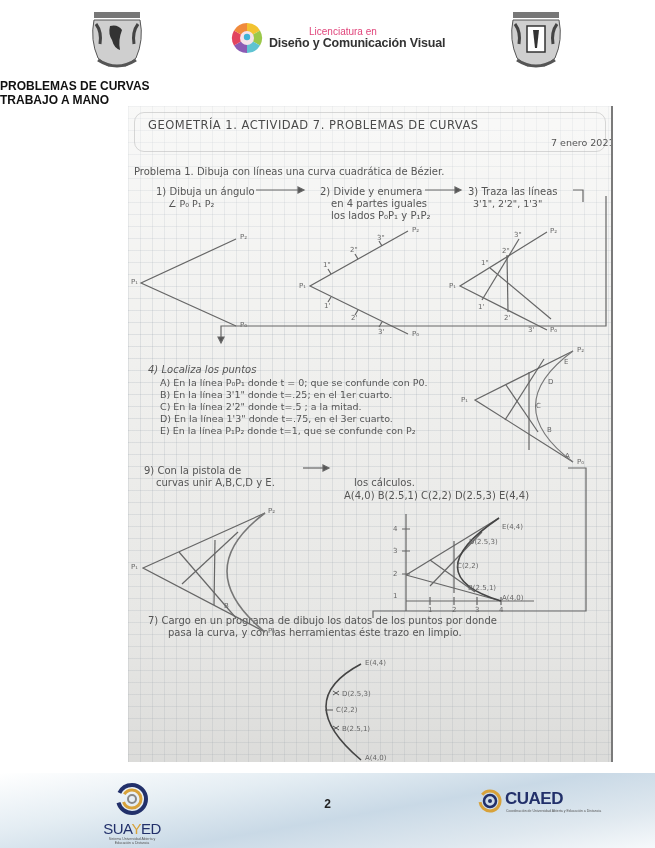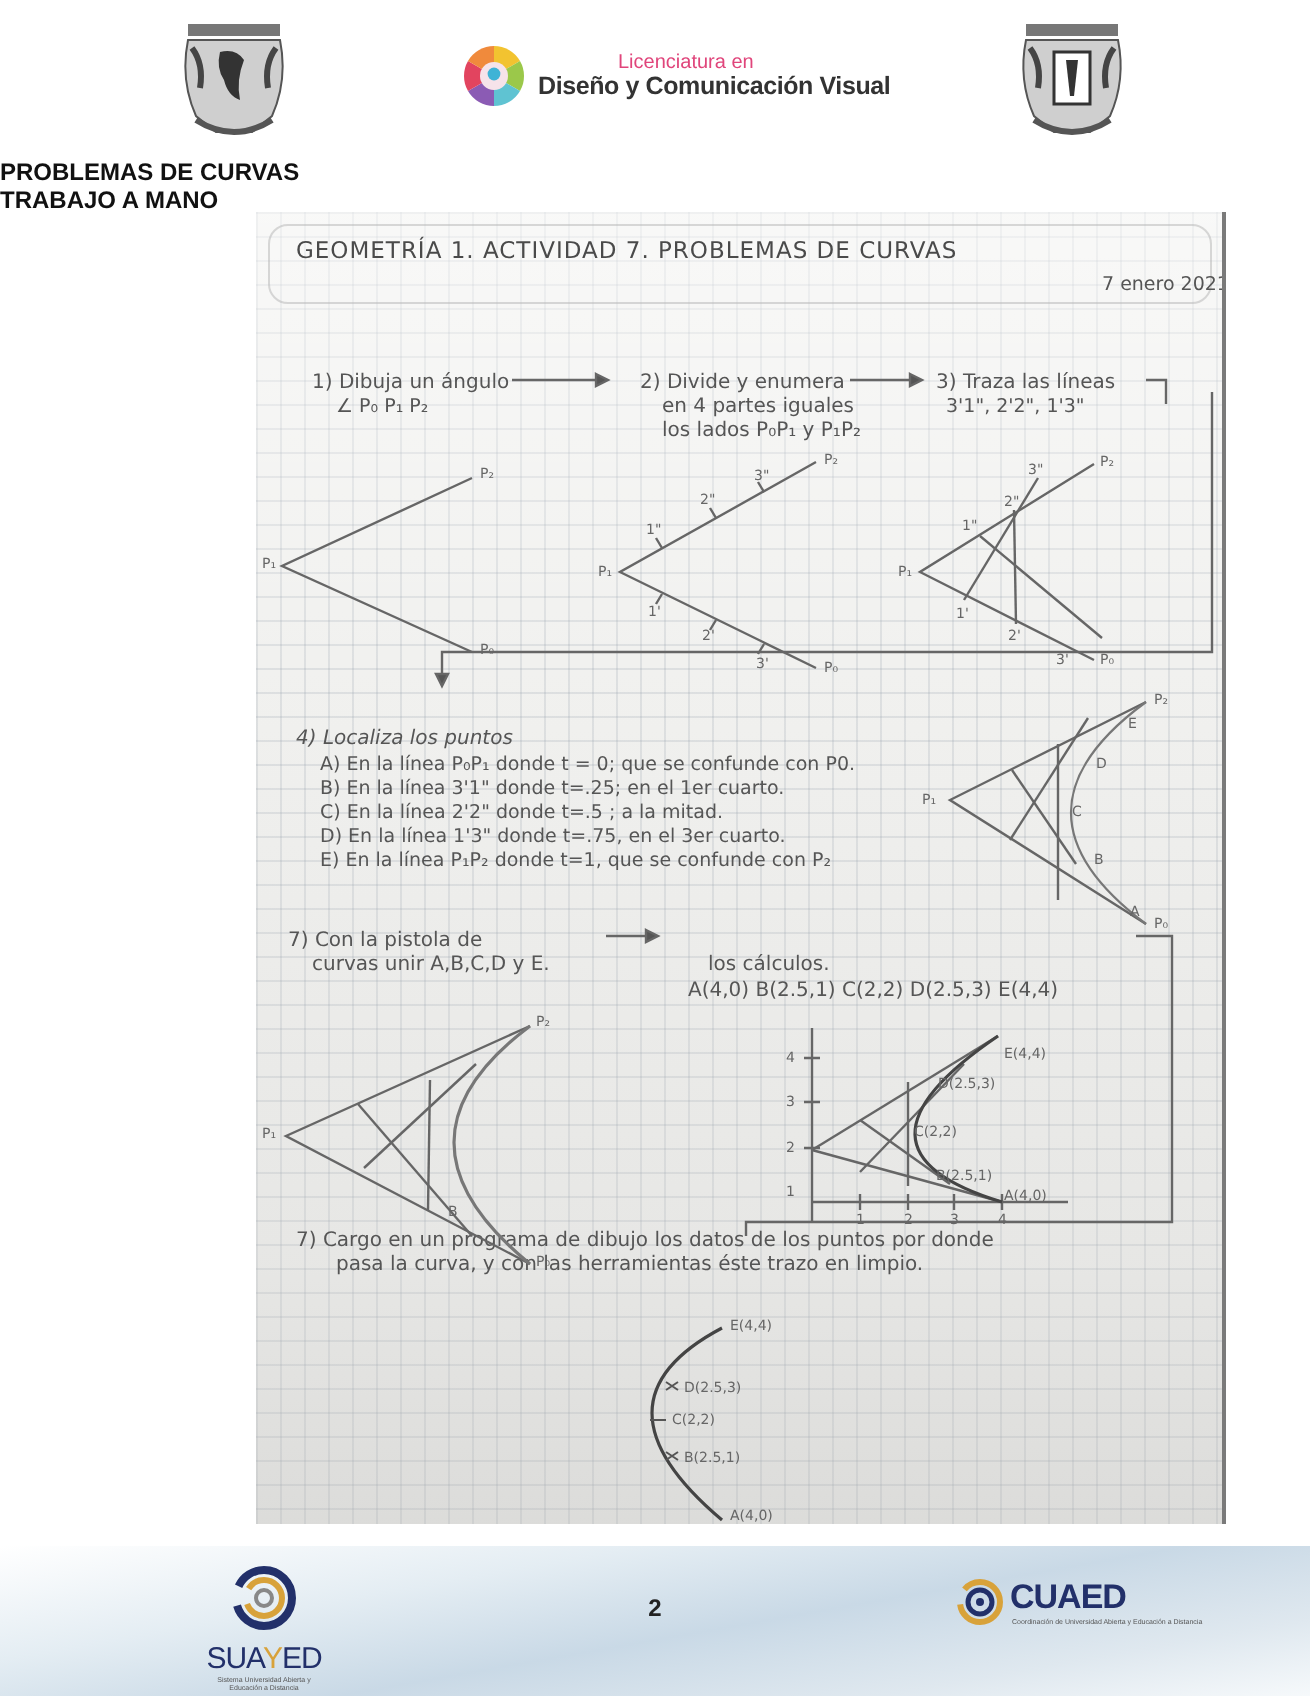--- a/index.html
+++ b/index.html
@@ -85,37 +85,38 @@
 <div class="doc-title" style="top:79px;">PROBLEMAS DE CURVAS</div>
 <div class="doc-title" style="top:93px;">TRABAJO A MANO</div>
 
 <div class="photo">
   <div class="photo-shade"></div>
 
   <div class="abs" style="left:6px;top:6px;width:470px;height:38px;border:1px solid rgba(180,180,180,0.5);border-radius:10px;"></div>
   <div class="hw hw-title" style="left:20px;top:12px;">GEOMETRÍA 1. ACTIVIDAD 7. PROBLEMAS DE CURVAS</div>
   <div class="hw hw-s" style="left:423px;top:31px;">7 enero 2021</div>
 
+  <div class="hw hw-t" style="left:6px;top:60px;">Problema 1. Dibuja con líneas una curva cuadrática de Bézier.</div>
 
   <div class="hw hw-t" style="left:28px;top:80px;">1) Dibuja un ángulo</div>
   <div class="hw hw-s" style="left:40px;top:92px;">∠ P₀ P₁ P₂</div>
   <div class="hw hw-t" style="left:192px;top:80px;">2) Divide y enumera</div>
   <div class="hw hw-t" style="left:203px;top:92px;">en 4 partes iguales</div>
   <div class="hw hw-t" style="left:203px;top:104px;">los lados P₀P₁ y P₁P₂</div>
   <div class="hw hw-t" style="left:340px;top:80px;">3) Traza las líneas</div>
   <div class="hw hw-s" style="left:345px;top:92px;">3'1", 2'2", 1'3"</div>
 
   <div class="hw hw-t" style="left:20px;top:258px;font-style:italic;">4) Localiza los puntos</div>
   <div class="hw hw-s" style="left:32px;top:271px;">A) En la línea P₀P₁ donde t = 0; que se confunde con P0.</div>
   <div class="hw hw-s" style="left:32px;top:283px;">B) En la línea 3'1" donde t=.25; en el 1er cuarto.</div>
   <div class="hw hw-s" style="left:32px;top:295px;">C) En la línea 2'2" donde t=.5 ; a la mitad.</div>
   <div class="hw hw-s" style="left:32px;top:307px;">D) En la línea 1'3" donde t=.75, en el 3er cuarto.</div>
   <div class="hw hw-s" style="left:32px;top:319px;">E) En la línea P₁P₂ donde t=1, que se confunde con P₂</div>
 
-  <div class="hw hw-t" style="left:16px;top:359px;">7) Con la pistola de</div>
+  <div class="hw hw-t" style="left:16px;top:359px;">9) Con la pistola de</div>
   <div class="hw hw-t" style="left:28px;top:371px;">curvas unir A,B,C,D y E.</div>
   <div class="hw hw-t" style="left:226px;top:371px;">los cálculos.</div>
   <div class="hw hw-t" style="left:216px;top:384px;">A(4,0) B(2.5,1) C(2,2) D(2.5,3) E(4,4)</div>
 
   <div class="hw hw-t" style="left:20px;top:509px;">7) Cargo en un programa de dibujo los datos de los puntos por donde</div>
   <div class="hw hw-t" style="left:40px;top:521px;">pasa la curva, y con las herramientas éste trazo en limpio.</div>
 
   <svg class="draw" width="483" height="656" viewBox="0 0 483 656">
     <g stroke="#666" stroke-width="1.2" fill="none">
 

